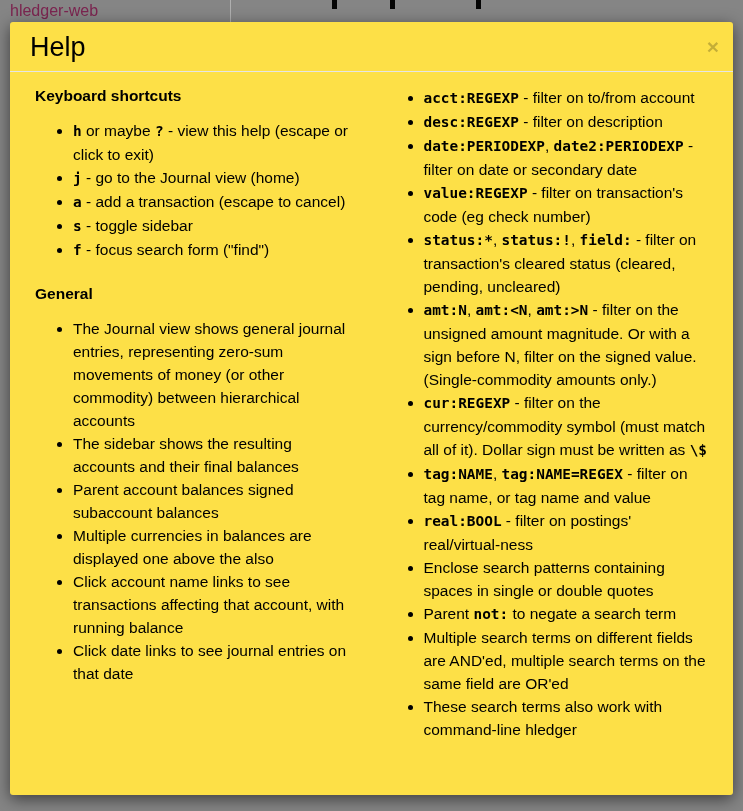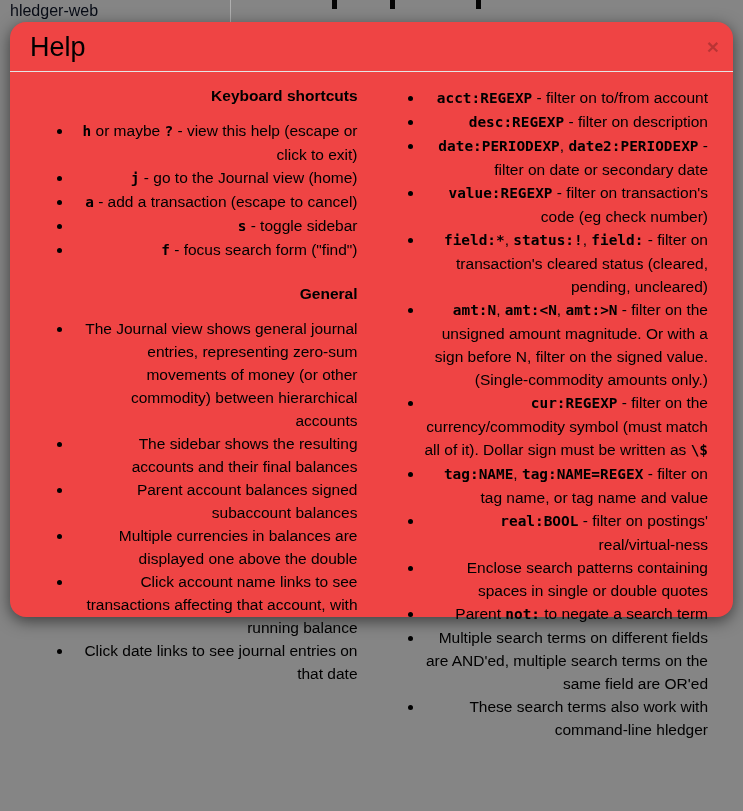--- a/index.html
+++ b/index.html
@@ -56,23 +56,23 @@
     background: rgba(0, 0, 0, 0.48);
     z-index: 1;
   }
 
   
   .modal {
     position: absolute;
     left: 10px;
     top: 22px;
     width: 723px;
-    height: 595px;
-    background: #ef4444;
-    border-radius: 16px;
+    height: 773px;
+    background: #fde047;
+    border-radius: 3px;
     box-shadow: 0 4px 16px rgba(0, 0, 0, 0.55);
     z-index: 3;
     box-sizing: border-box;
   }
   .modal-header {
     position: relative;
     padding: 10px 20px 9px 20px;
     border-bottom: 1px solid #e5e5e5;
   }
   .modal-title {
@@ -94,21 +94,20 @@
     line-height: 1;
     color: #000000;
     opacity: 0.22;
     cursor: pointer;
   }
   .modal-body {
     display: flex;
     gap: 28px;
     padding: 14px 25px 10px 25px;
     box-sizing: border-box;
-    text-align: right;
   }
   .col { flex: 1; min-width: 0; }
 
   .section-heading {
     margin: 0 0 13px 0;
     font-size: 15.5px;
     font-weight: bold;
     line-height: 20px;
     color: #000000;
   }
@@ -127,21 +126,21 @@
   .code {
     font-family: "DejaVu Sans Mono", monospace;
     font-weight: bold;
     font-size: 0.93em;
   }
 </style>
 </head>
 <body>
 
 <div class="backdrop">
-  <a class="app-title" href="#" style="color: #0f172a;">hledger-web</a>
+  <a class="app-title" href="#" style="color: #ec4899;">hledger-web</a>
   <span class="frag f1"></span>
   <span class="frag f2"></span>
   <span class="frag f3"></span>
 </div>
 <div class="backdrop-divider"></div>
 <div class="overlay"></div>
 
 <div class="modal">
   <div class="modal-header">
     <div class="modal-title">Help</div>
@@ -155,32 +154,32 @@
           <li><span class="code">j</span><span> - go to the Journal view (home)</span></li>
           <li><span class="code">a</span><span> - add a transaction (escape to cancel)</span></li>
           <li><span class="code">s</span><span> - toggle sidebar</span></li>
           <li><span class="code">f</span><span> - focus search form ("find")</span></li>
         </ul>
         <h3 class="section-heading">General</h3>
         <ul class="help-list">
           <li><span>The Journal view shows general journal entries, representing zero-sum movements of money (or other commodity) between hierarchical accounts</span></li>
           <li><span>The sidebar shows the resulting accounts and their final balances</span></li>
           <li><span>Parent account balances signed subaccount balances</span></li>
-          <li><span>Multiple currencies in balances are displayed one above the double</span></li>
+          <li><span>Multiple currencies in balances are displayed one above the also</span></li>
           <li><span>Click account name links to see transactions affecting that account, with running balance</span></li>
           <li><span>Click date links to see journal entries on that date</span></li>
         </ul>
       </div>
     <div class="col">
         <ul class="help-list">
           <li><span class="code">acct:REGEXP</span><span> - filter on to/from account</span></li>
           <li><span class="code">desc:REGEXP</span><span> - filter on description</span></li>
           <li><span class="code">date:PERIODEXP</span><span>, </span><span class="code">date2:PERIODEXP</span><span> - filter on date or secondary date</span></li>
           <li><span class="code">value:REGEXP</span><span> - filter on transaction's code (eg check number)</span></li>
-          <li><span class="code">field:*</span><span>, </span><span class="code">status:!</span><span>, </span><span class="code">field:</span><span> - filter on transaction's cleared status (cleared, pending, uncleared)</span></li>
+          <li><span class="code">status:*</span><span>, </span><span class="code">status:!</span><span>, </span><span class="code">field:</span><span> - filter on transaction's cleared status (cleared, pending, uncleared)</span></li>
           <li><span class="code">amt:N</span><span>, </span><span class="code">amt:&lt;N</span><span>, </span><span class="code">amt:&gt;N</span><span> - filter on the unsigned amount magnitude. Or with a sign before N, filter on the signed value. (Single-commodity amounts only.)</span></li>
           <li><span class="code">cur:REGEXP</span><span> - filter on the currency/commodity symbol (must match all of it). Dollar sign must be written as </span><span class="code">\$</span></li>
           <li><span class="code">tag:NAME</span><span>, </span><span class="code">tag:NAME=REGEX</span><span> - filter on tag name, or tag name and value</span></li>
           <li><span class="code">real:BOOL</span><span> - filter on postings' real/virtual-ness</span></li>
           <li><span>Enclose search patterns containing spaces in single or double quotes</span></li>
           <li><span>Parent </span><span class="code">not:</span><span> to negate a search term</span></li>
           <li><span>Multiple search terms on different fields are AND'ed, multiple search terms on the same field are OR'ed</span></li>
           <li><span>These search terms also work with command-line hledger</span></li>
         </ul>
       </div>

